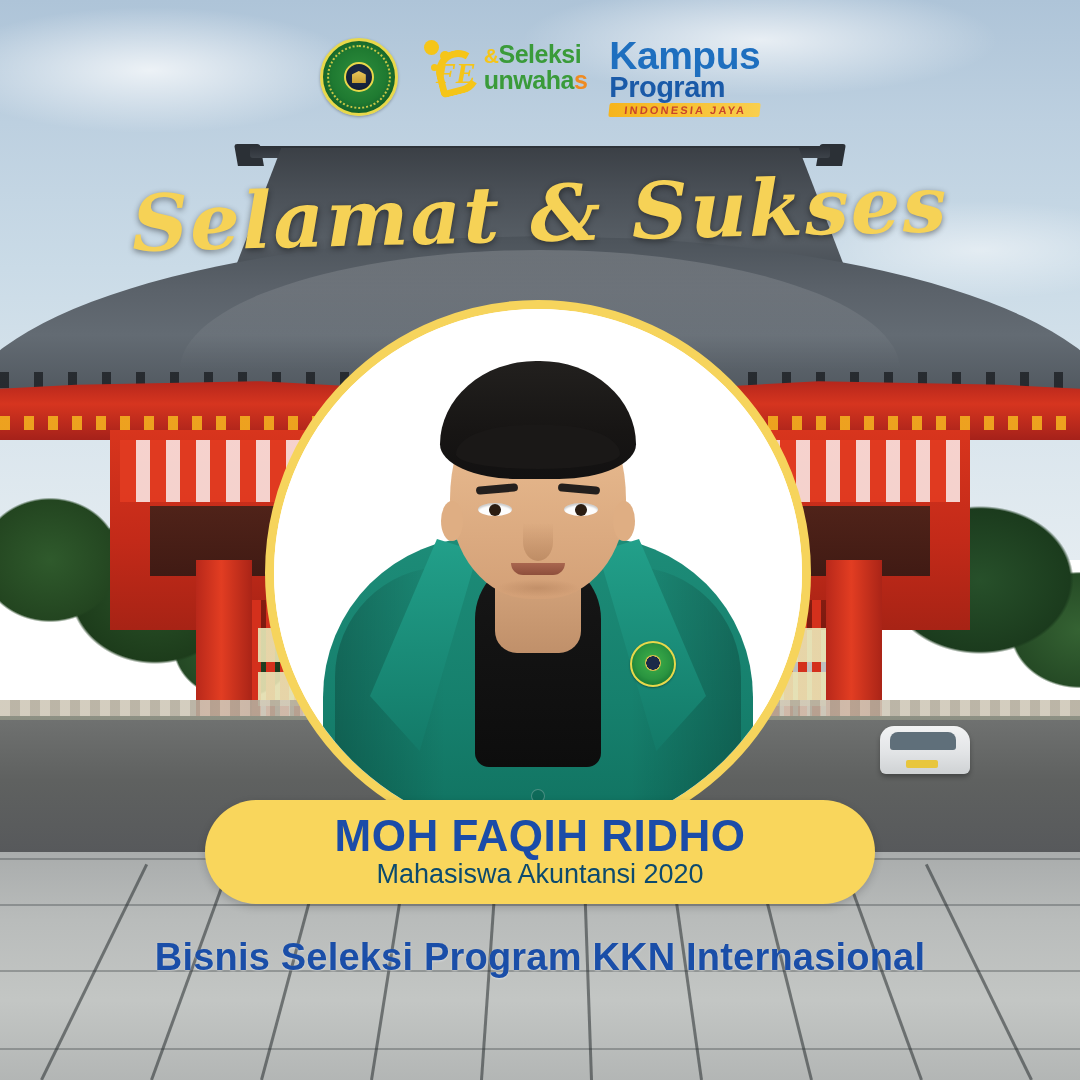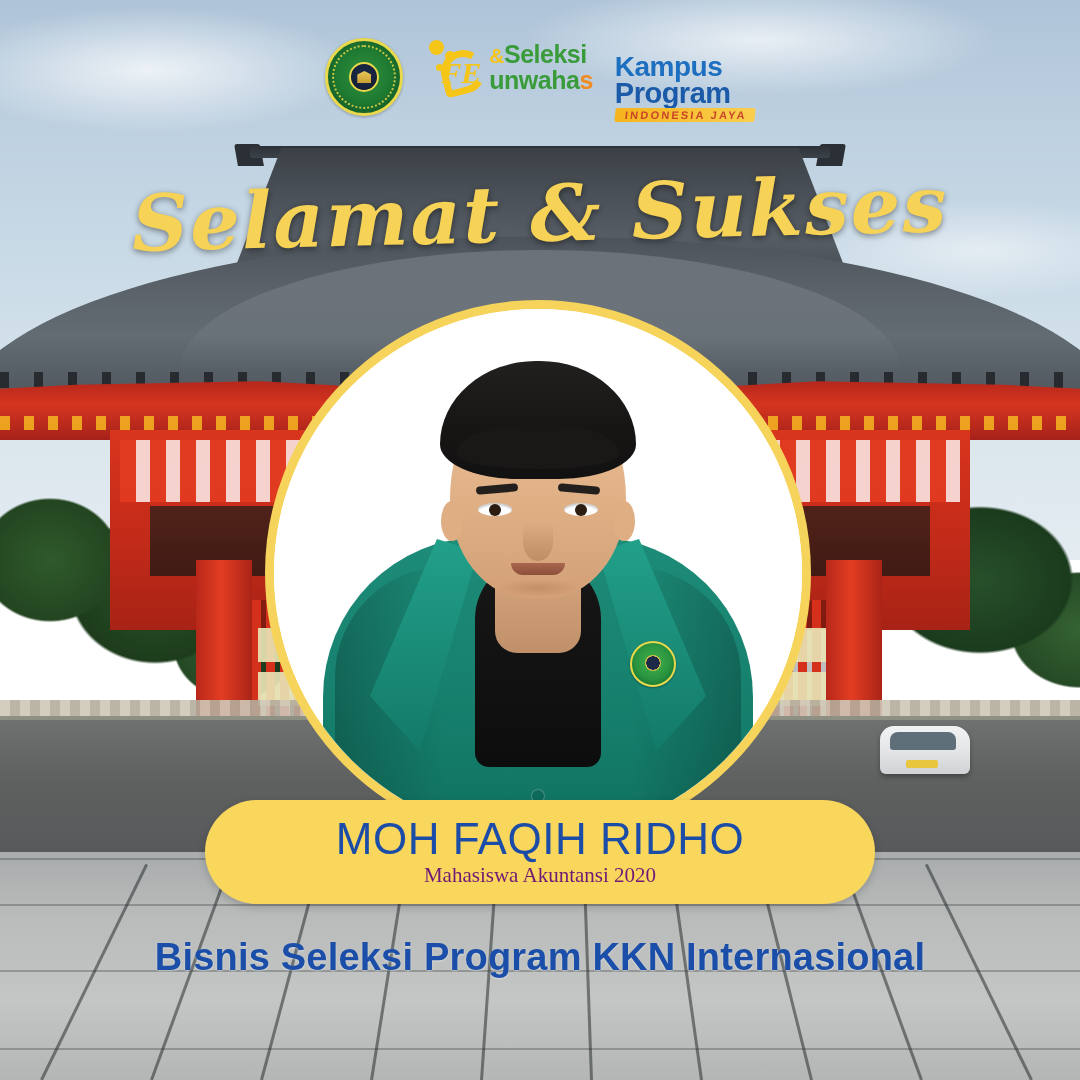--- a/index.html
+++ b/index.html
@@ -220,21 +220,21 @@
     position:absolute; left:16px; top:18px; font-size:30px; font-weight:bold;
     color:#f5c518; font-family:"Liberation Serif", serif; font-style:italic;
   }
   .logo-feb .words { line-height:1; display:flex; flex-direction:column; }
   .logo-feb .w1 { font-size:25px; font-weight:bold; color:#3a9b3a; letter-spacing:-.5px; }
   .logo-feb .w1 .amp { color:#f5c518; font-size:21px; }
   .logo-feb .w2 { font-size:25px; font-weight:bold; color:#3a9b3a; letter-spacing:-.5px; margin-top:1px; }
   .logo-feb .w2 .last { color:#ef8b22; }
 
   .logo-km { line-height:.92; }
-  .logo-km .k1 { font-size:28px; font-weight:bold; color:#1e6fbf; letter-spacing:-.5px;margin-top:16px; }
+  .logo-km .k1 { font-size:39px; font-weight:bold; color:#1e6fbf; letter-spacing:-.5px; }
   .logo-km .k2 { font-size:29px; font-weight:bold; color:#1a5aa8; letter-spacing:-.5px; }
   .logo-km .k3 {
     margin-top:2px; background:linear-gradient(90deg,#f6b41c,#f9cf4e);
     color:#c9452a; font-size:11px; font-weight:bold; letter-spacing:2.2px;
     text-align:center; padding:2px 8px 2px 10px; border-radius:2px;
     transform:skewX(-6deg);
   }
 
   
   .headline-script {
@@ -379,27 +379,27 @@
   .name-banner {
     position:absolute; left:205px; top:800px;
     width:670px; height:104px;
     background:#f9d65c;
     border-radius:52px;
     display:flex; flex-direction:column;
     align-items:center; justify-content:center;
     box-shadow:0 3px 8px rgba(0,0,0,.18);
   }
   .name-main {
-    font-size:44px; font-weight:normal; color:#1b4ca8;
+    font-size:44px; font-weight:bold; color:#1b4ca8;
     letter-spacing:.5px; line-height:1.02;
     font-family:"Liberation Sans", sans-serif;
   }
   .name-sub {
-    font-size:21px; color:#701a75; line-height:1.15; margin-top:1px;
-    font-family:Liberation Serif, serif;
+    font-size:27px; color:#0c4a6e; line-height:1.15; margin-top:1px;
+    font-family:Liberation Sans, sans-serif;
   }
 
   
   .footer-text {
     position:absolute; left:0; top:930px; width:1080px;
     text-align:center; color:#1a4ea8; font-weight:bold;
     font-size:38px; line-height:1.45;
     letter-spacing:.2px;
     text-shadow:0 1px 2px rgba(255,255,255,.45);
     font-family:"Liberation Sans", sans-serif;

